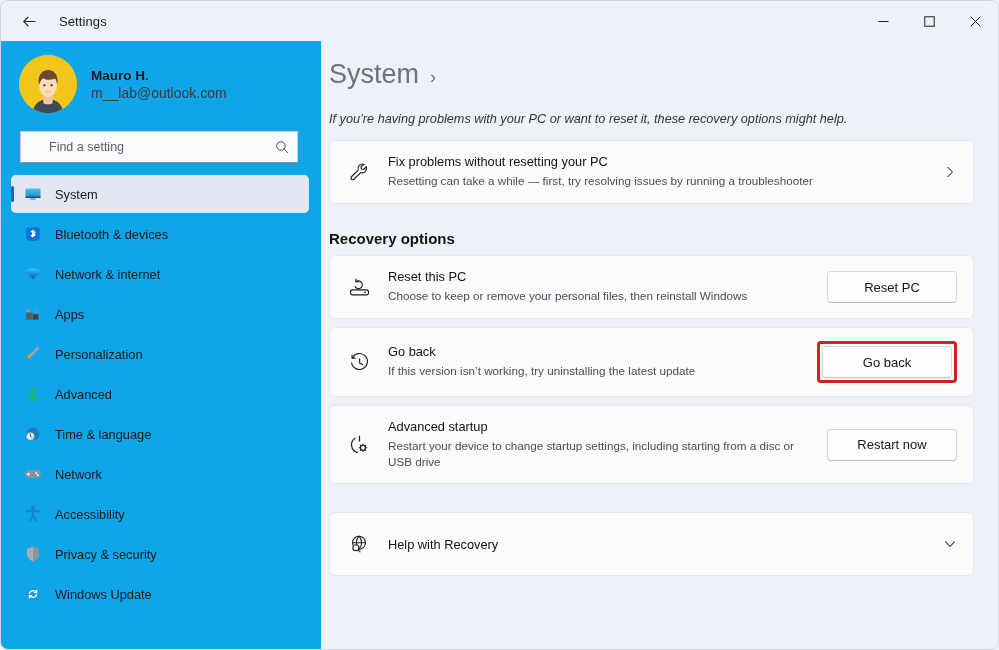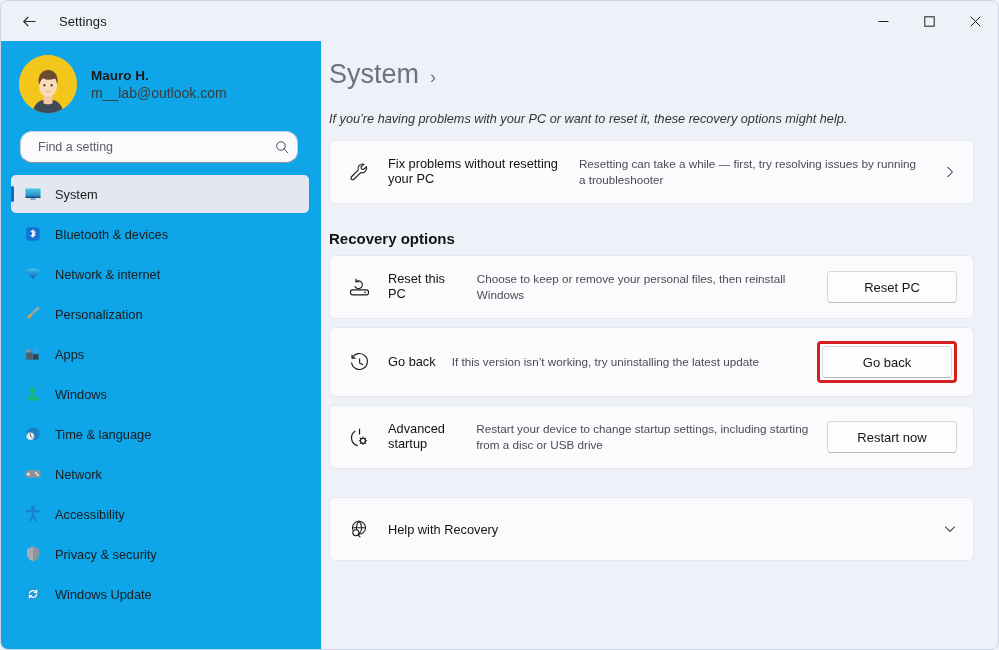--- a/index.html
+++ b/index.html
@@ -96,26 +96,26 @@
   .searchwrap {
     margin: 4px 0 12px 19px;
     width: 278px;
     height: 32px;
     position: relative;
   }
   .searchbox {
     width: 100%; height: 100%;
     border: 1px solid #c9cdd9;
     border-bottom: 1px solid #8b8f9b;
-    border-radius: 12px;
+    border-radius: 0;
     background: #fbfbfd;
     font-family: "Liberation Sans", sans-serif;
     font-size: 12.5px;
     color: #1b1b1b;
-    padding: 0 32px 0 17px;
+    padding: 0 32px 0 28px;
     outline: none;
   }
   .searchbox::placeholder { color: #5a5d68; }
   .search-icon {
     position: absolute;
     right: 9px; top: 50%;
     transform: translateY(-50%);
     color: #44474f;
     display: flex;
   }
@@ -197,21 +197,21 @@
     align-items: center;
     padding: 13px 16px;
     min-height: 62px;
     gap: 16px;
   }
   .row-icon {
     width: 26px; flex: 0 0 26px;
     display: flex; align-items: center; justify-content: center;
     color: #1f1f1f;
   }
-  .row-text { flex: 1 1 auto; min-width: 0; display: flex; gap: 16px; }
+  .row-text { flex: 1 1 auto; min-width: 0; display: flex; flex-direction: column; gap: 4px; }
   .row-title { font-size: 12.8px; color: #131313; }
   .row-sub { font-size: 11.7px; color: #4a4d55; line-height: 1.38; }
 
   .chev {
     flex: 0 0 auto;
     color: #3c3f47;
     display: flex;
     padding-left: 10px;
   }
 
@@ -357,48 +357,48 @@
                 </defs>
               <path d="M9 14.2L1.3 6.3C3.3 4.4 6 3.3 9 3.3s5.7 1.1 7.7 3z" fill="url(#g-wifi)"></path>
             </svg>
           </span>
           <span>Network &amp; internet</span>
         </div>
 
         <div class="nav-item">
           <span class="nav-icon">
             <svg width="18" height="18" viewBox="0 0 18 18" aria-hidden="true">
-              <path d="M14.8 2.1c.7.7.8 1.5.3 2L8.6 10 6.9 8.3l5.9-6.1c.6-.5 1.4-.5 2 -0.1z" fill="#9aa3ad"></path>
-              <path d="M6.8 8.4l1.7 1.7-3 3-2.2.5.4-2.3z" fill="#f0a030"></path>
-              <path d="M3.3 11.3l2.2 2.2-2.2.5z" fill="#d97b18"></path>
-            </svg>
-          </span>
-          <span>Personalization</span>
-        </div>
-
-        <div class="nav-item">
-          <span class="nav-icon">
-            <svg width="18" height="18" viewBox="0 0 18 18" aria-hidden="true">
               <rect x="2.2" y="7.6" width="6.4" height="7" fill="#555d66"></rect>
               <rect x="2.2" y="4.2" width="4.3" height="3" fill="#8b949d"></rect>
               <path d="M12 2.6l3.6 3.6L12 9.8 8.4 6.2z" fill="#2e9fe0"></path>
               <rect x="8.9" y="9.1" width="5.6" height="5.6" fill="#3a434c"></rect>
             </svg>
           </span>
           <span>Apps</span>
         </div>
 
         <div class="nav-item">
           <span class="nav-icon">
             <svg width="18" height="18" viewBox="0 0 18 18" aria-hidden="true">
+              <path d="M14.8 2.1c.7.7.8 1.5.3 2L8.6 10 6.9 8.3l5.9-6.1c.6-.5 1.4-.5 2 -0.1z" fill="#9aa3ad"></path>
+              <path d="M6.8 8.4l1.7 1.7-3 3-2.2.5.4-2.3z" fill="#f0a030"></path>
+              <path d="M3.3 11.3l2.2 2.2-2.2.5z" fill="#d97b18"></path>
+            </svg>
+          </span>
+          <span>Personalization</span>
+        </div>
+
+        <div class="nav-item">
+          <span class="nav-icon">
+            <svg width="18" height="18" viewBox="0 0 18 18" aria-hidden="true">
               <circle cx="9" cy="5.6" r="3.1" fill="#19b47e"></circle>
               <path d="M2.9 15.4c0-3.4 2.7-5.4 6.1-5.4s6.1 2 6.1 5.4z" fill="#19b47e"></path>
             </svg>
           </span>
-          <span>Windows</span>
+          <span>Advanced</span>
         </div>
 
         <div class="nav-item">
           <span class="nav-icon">
             <svg width="18" height="18" viewBox="0 0 18 18" aria-hidden="true">
               <circle cx="9" cy="9" r="6.6" fill="#1a7fc1"></circle>
               <path d="M9 2.4a6.6 6.6 0 0 1 0 13.2 6.6 6.6 0 0 0 0-13.2z" fill="#12588c"></path>
               <circle cx="6.4" cy="11.3" r="3.8" fill="#eef2f5" stroke="#9aa7b0" stroke-width=".7"></circle>
               <path d="M6.4 8.9v2.4l1.7 1" stroke="#3b4b55" stroke-width=".85" fill="none" stroke-linecap="round"></path>
             </svg>

